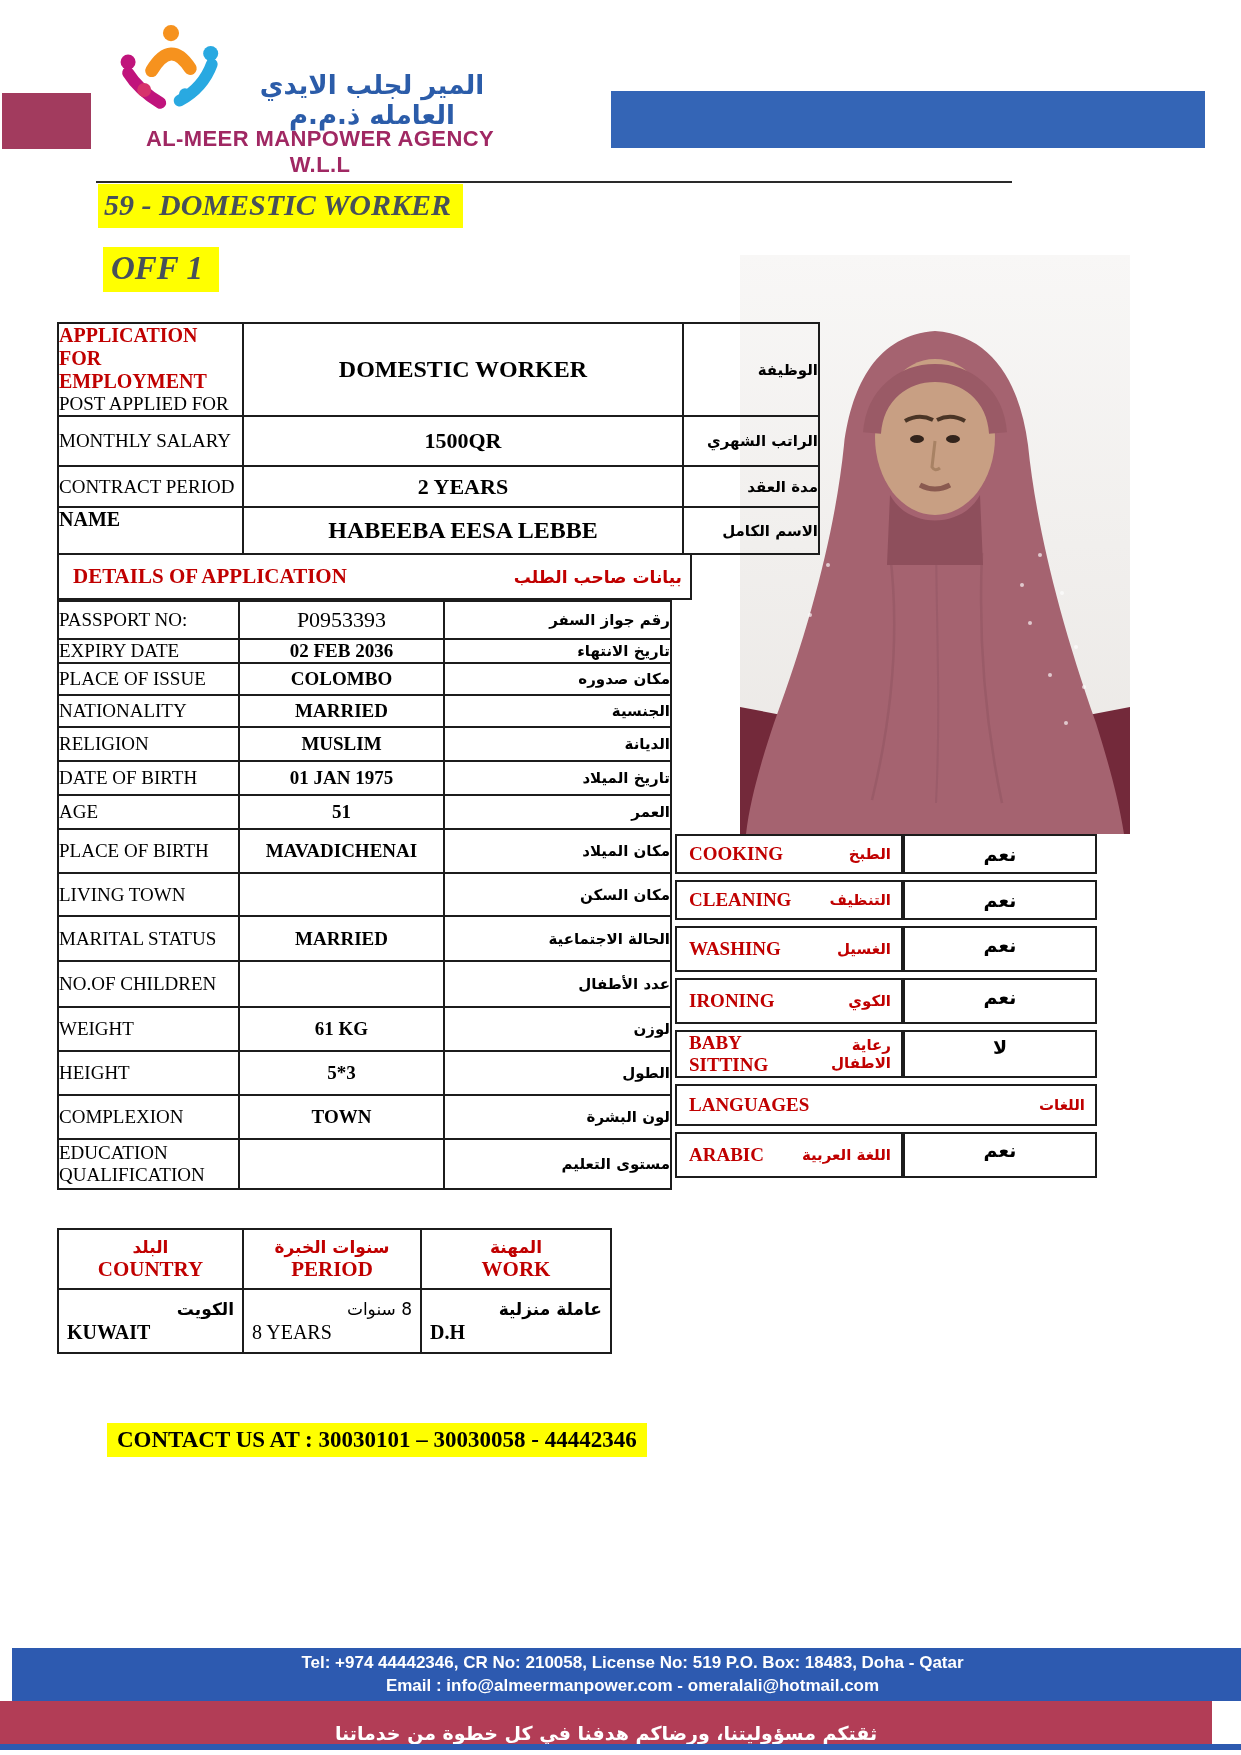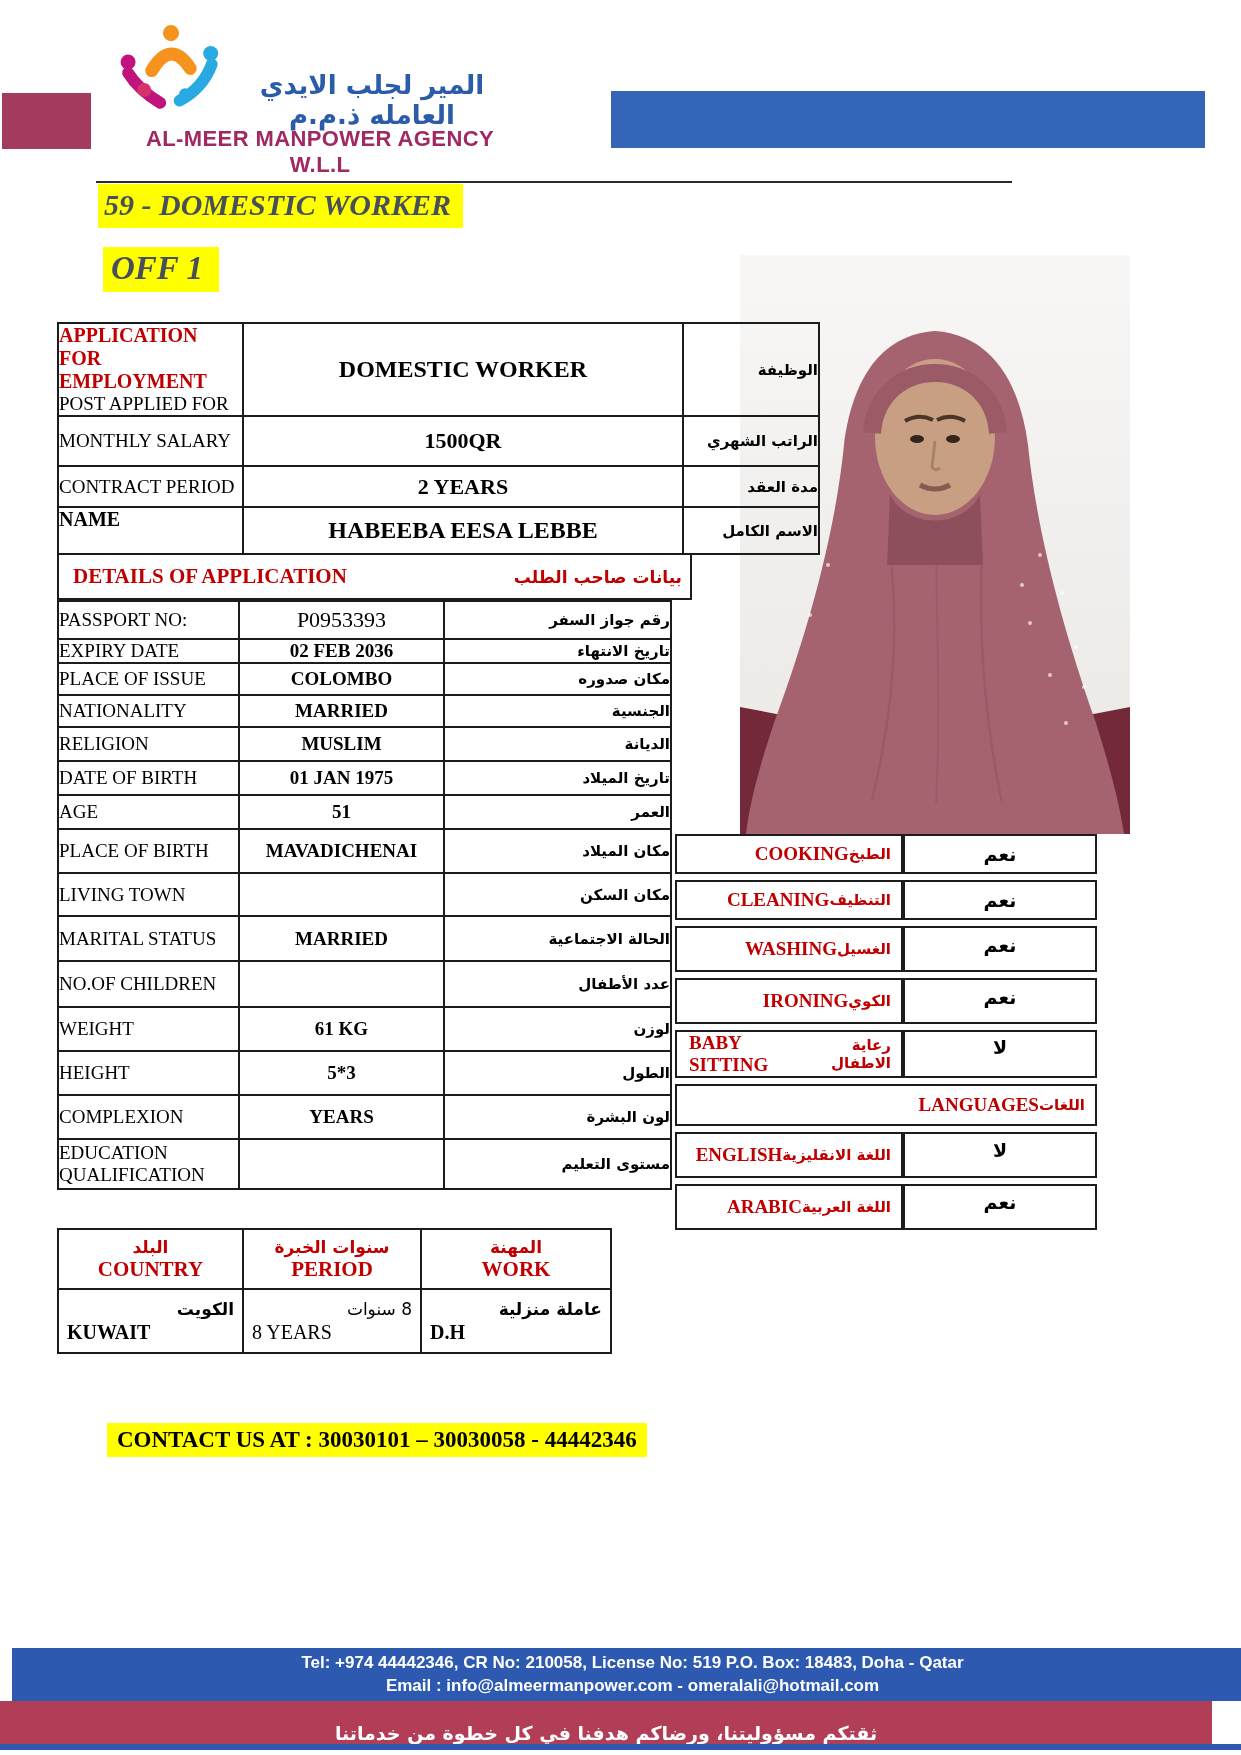--- a/index.html
+++ b/index.html
@@ -41,21 +41,21 @@
           display:flex;justify-content:space-between;align-items:center;
           padding:0 8px 0 14px;background:#fff;}
   .banner-en{color:#c00000;font-weight:bold;font-size:21px;}
   .banner-ar{color:#c00000;font-weight:bold;font-size:17px;
              font-family:"DejaVu Sans",sans-serif;direction:rtl;}
 
   
   table.skl{position:absolute;border-collapse:separate;border-spacing:0 6px;table-layout:fixed;}
   table.skl td{border:2px solid #1c1c1c;vertical-align:middle;padding:0;}
   td.sk-l{border-right:none;}
-  .sk-flex{display:flex;justify-content:flex-end;align-items:center;padding:0 10px 0 12px;}
+  .sk-flex{display:flex;justify-content:space-between;align-items:center;padding:0 10px 0 12px;}
   .sk-en{color:#c00000;font-weight:bold;font-size:19px;}
   .sk-ar{color:#c00000;font-weight:bold;font-size:15px;font-family:"DejaVu Sans",sans-serif;direction:rtl;}
   .sk-val{text-align:center;font-weight:bold;font-size:19px;font-family:"DejaVu Sans",sans-serif;}
 
   
   .xh-ar{display:block;text-align:center;color:#c00000;font-weight:bold;font-size:17px;
          font-family:"DejaVu Sans",sans-serif;direction:rtl;}
   .xh-en{display:block;text-align:center;color:#c00000;font-weight:bold;font-size:21px;}
   .xd-ar{display:block;text-align:right;font-weight:bold;font-size:17px;padding:2px 8px 0 0;
          font-family:"DejaVu Sans",sans-serif;direction:rtl;}
@@ -245,21 +245,21 @@
       <td class="valcell">61 KG</td>
       <td class="arcell">لوزن</td>
     </tr>
     <tr style="height:44px">
       <td class="lblcell bold">HEIGHT</td>
       <td class="valcell">5*3</td>
       <td class="arcell">الطول</td>
     </tr>
     <tr style="height:44px">
       <td class="lblcell bold">COMPLEXION</td>
-      <td class="valcell">YEARS</td>
+      <td class="valcell">TOWN</td>
       <td class="arcell">لون البشرة</td>
     </tr>
     <tr style="height:50px">
       <td class="lblcell bold" style="width:150px">EDUCATION QUALIFICATION</td>
       <td class="valcell"></td>
       <td class="arcell">مستوى التعليم</td>
     </tr>
   </tbody>
     </table>
 
@@ -314,29 +314,20 @@
           </td>
       <td class="sk-val" style="vertical-align:top;padding-top:4px">لا</td>
     </tr>
     <tr style="height:42px">
       <td colspan="2">
             <div class="sk-flex">
         <span class="sk-en">LANGUAGES</span>
         <span class="sk-ar">اللغات</span>
             </div>
           </td>
-    </tr>
-    <tr style="height:46px">
-      <td class="sk-l">
-            <div class="sk-flex">
-        <span class="sk-en">ENGLISH</span>
-        <span class="sk-ar">اللغة الانقليزية</span>
-            </div>
-          </td>
-      <td class="sk-val" style="vertical-align:top;padding-top:5px">لا</td>
     </tr>
     <tr style="height:46px">
       <td class="sk-l">
             <div class="sk-flex">
         <span class="sk-en">ARABIC</span>
         <span class="sk-ar">اللغة العربية</span>
             </div>
           </td>
       <td class="sk-val" style="vertical-align:top;padding-top:5px">نعم</td>
     </tr>

